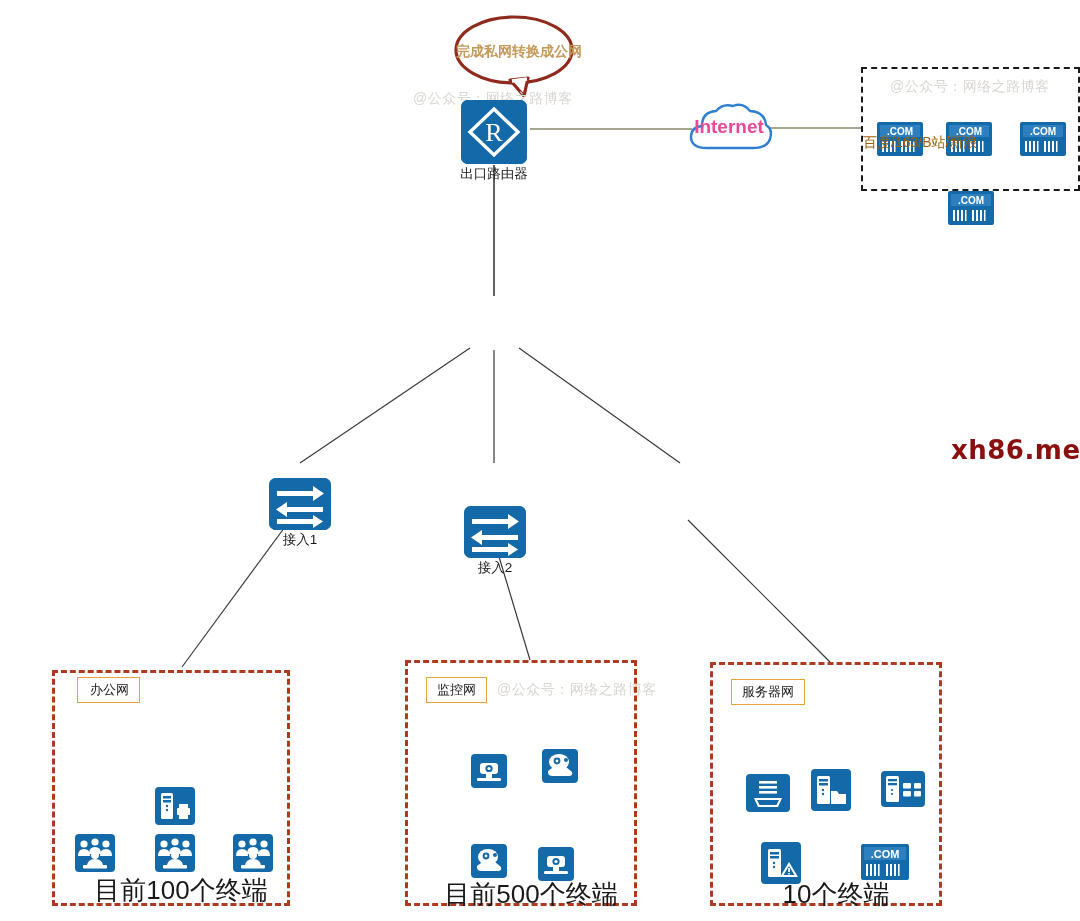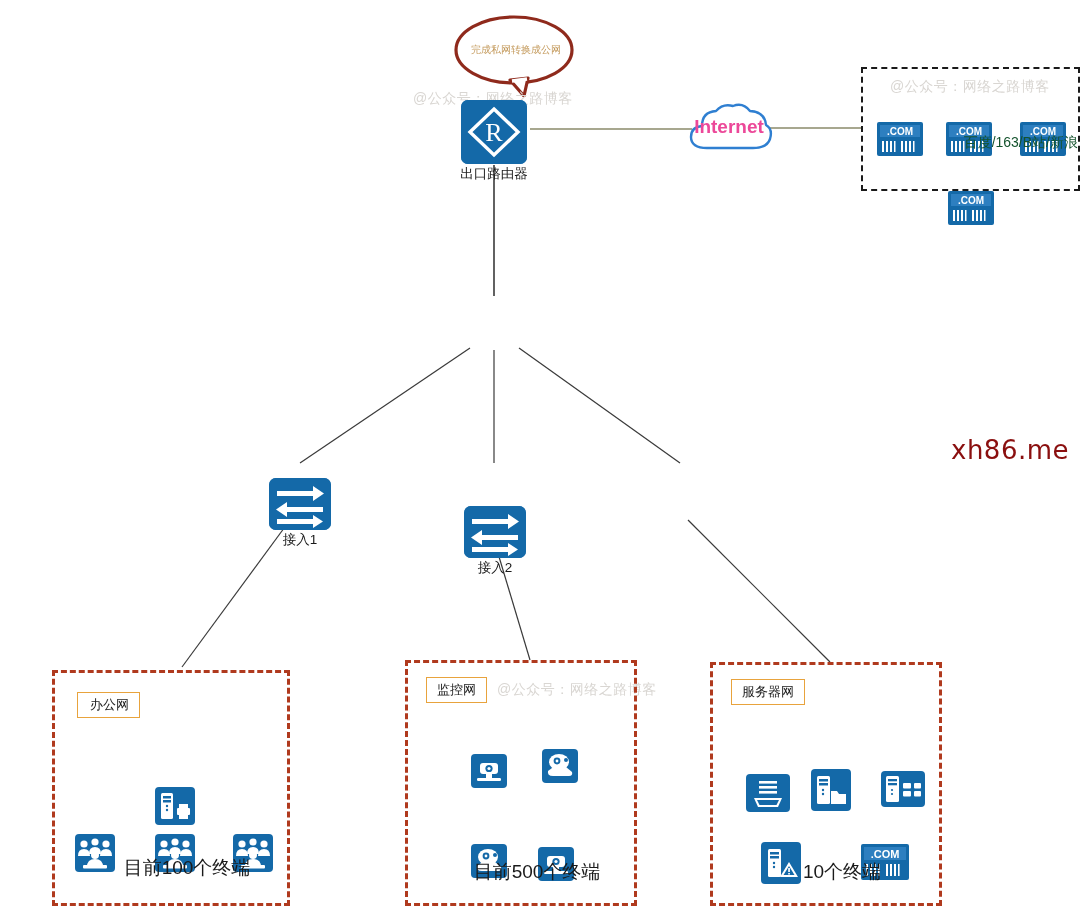--- a/index.html
+++ b/index.html
@@ -46,22 +46,22 @@
   }
   
   .bubble-wrap {
     position: absolute;
   }
   .bubble-text {
     position: absolute;
     left: 0; top: 0;
     width: 120px;
     text-align: center;
-    font-size: 10px;
-    font-weight: normal;
+    font-size: 14px;
+    font-weight: bold;
     color: #c49a5c;
     white-space: nowrap;
   }
   
   .ftext {
     position: absolute;
     font-size: 13.5px;
     color: #1a1a1a;
     line-height: 1.35;
     white-space: nowrap;
@@ -71,21 +71,21 @@
   .wm {
     position: absolute;
     font-size: 14px;
     color: #d9d6d2;
     white-space: nowrap;
     letter-spacing: 0.5px;
   }
   .brandwm {
     position: absolute;
     font-size: 26px;
-    font-weight: normal;
+    font-weight: bold;
     color: #8a0f0f;
     letter-spacing: 0.5px;
     white-space: nowrap;
     font-family: "DejaVu Sans", sans-serif;
   }
   
   .zone {
     position: absolute;
     border: 3px dashed #b03a1e;
     background: transparent;
@@ -101,33 +101,34 @@
     background: #ffffff;
     font-size: 13px;
     color: #1a1a1a;
     padding: 3px 10px;
     white-space: nowrap;
     box-sizing: border-box;
   }
   .zone-caption {
     position: absolute;
     width: 100%;
-    left: 16px;
+    left: 10px;
     text-align: center;
-    font-size: 19px;
+    font-size: 26px;
     color: #1a1a1a;
     white-space: nowrap;
+    margin-top: 18px;
   }
   .zone-caption-sm {
     position: absolute;
     width: 100%;
     left: 0;
-    text-align: right;
+    text-align: left;
     font-size: 14px;
-    color: #14532d;
+    color: #a16207;
     white-space: nowrap;
   }
   .icon-abs {
     position: absolute;
     margin-top: 36px;
   }
   .cloud-text {
     position: absolute;
     width: 100%;
     left: 0;
@@ -290,21 +291,21 @@
           <path d="M 54 29 L 18 29 L 18 24 L 7 31.5 L 18 39 L 18 34 L 54 34 Z"></path>
           <path d="M 8 41 L 44 41 L 44 37 L 54 43.5 L 44 50 L 44 46 L 8 46 Z"></path>
         </g>
       </svg>
     </span>
     <div class="devlabel">接入2</div>
   </div>
 
 
   <div class="zone" style="left:52px; top:670px; width:238px; height:236px;">
-    <span class="zone-tag" style="left:22px; top:19px;padding-left:12px;">办公网</span>
+    <span class="zone-tag" style="left:22px; top:4px;padding-left:12px;">办公网</span>
     <span class="icon-abs" style="left:100px; top:78px;">
       <svg width="40" height="38" viewBox="0 0 40 38">
         <rect x="0" y="0" width="40" height="38" rx="4" fill="#1469a8"></rect>
         <rect x="6" y="6" width="12" height="26" rx="1.5" fill="#ffffff"></rect>
         <g fill="#1469a8">
           <rect x="8" y="9" width="8" height="2.5"></rect>
             <rect x="8" y="13" width="8" height="2.5"></rect>
           <circle cx="12" cy="19" r="1.2"></circle>
             <circle cx="12" cy="23" r="1.2"></circle>
         </g>

